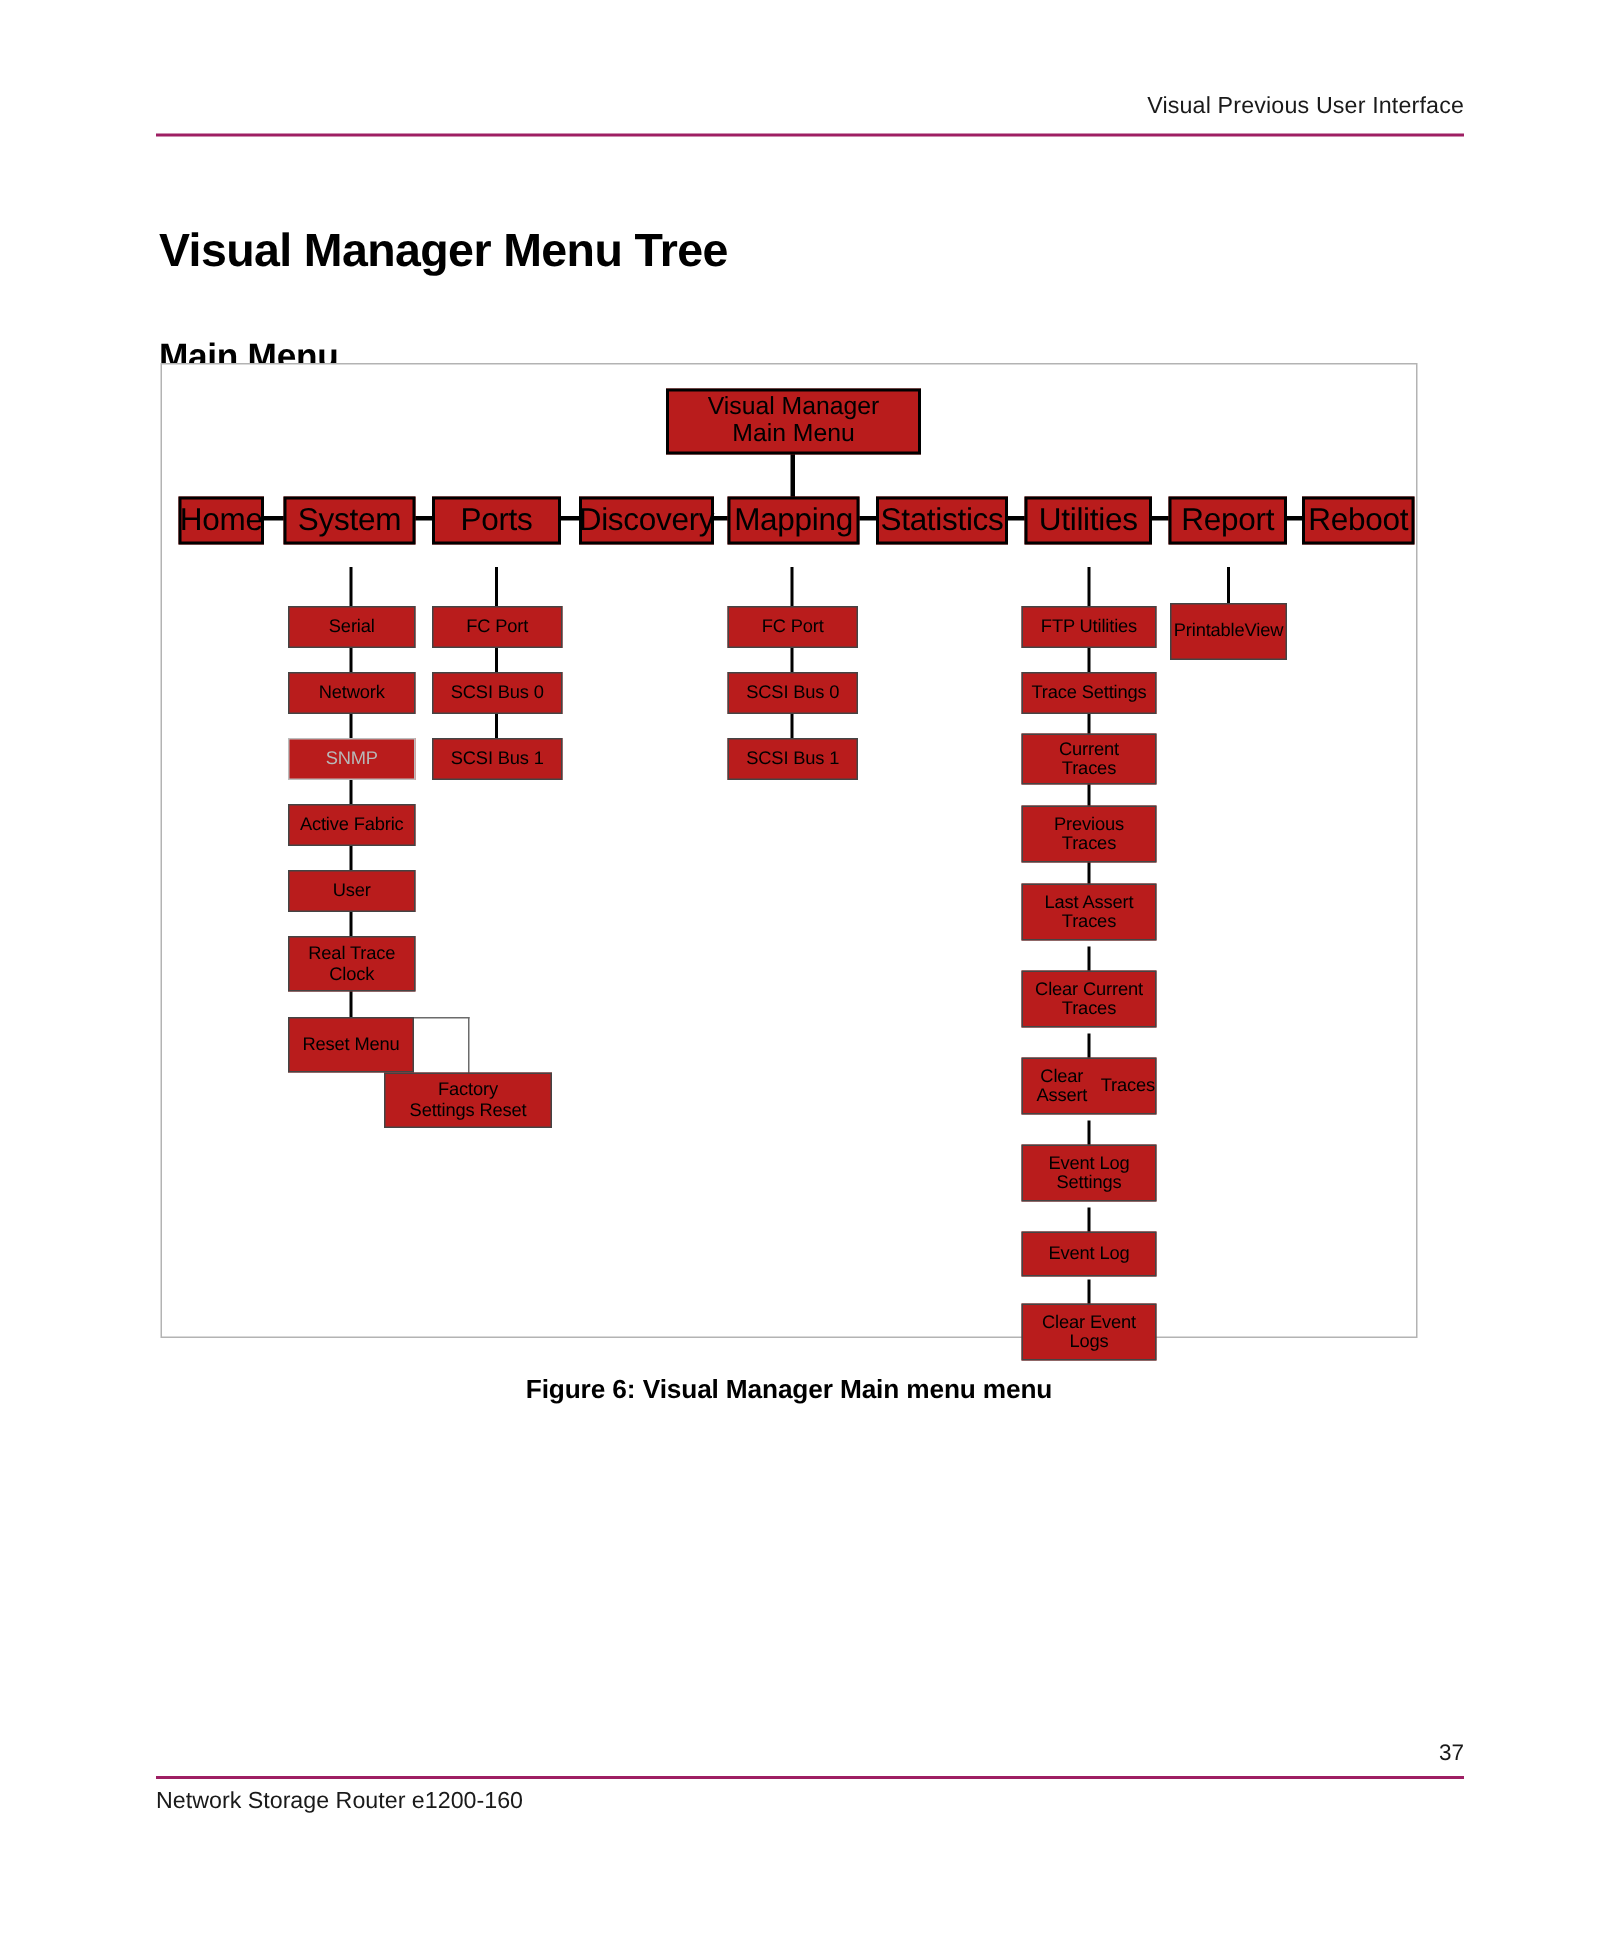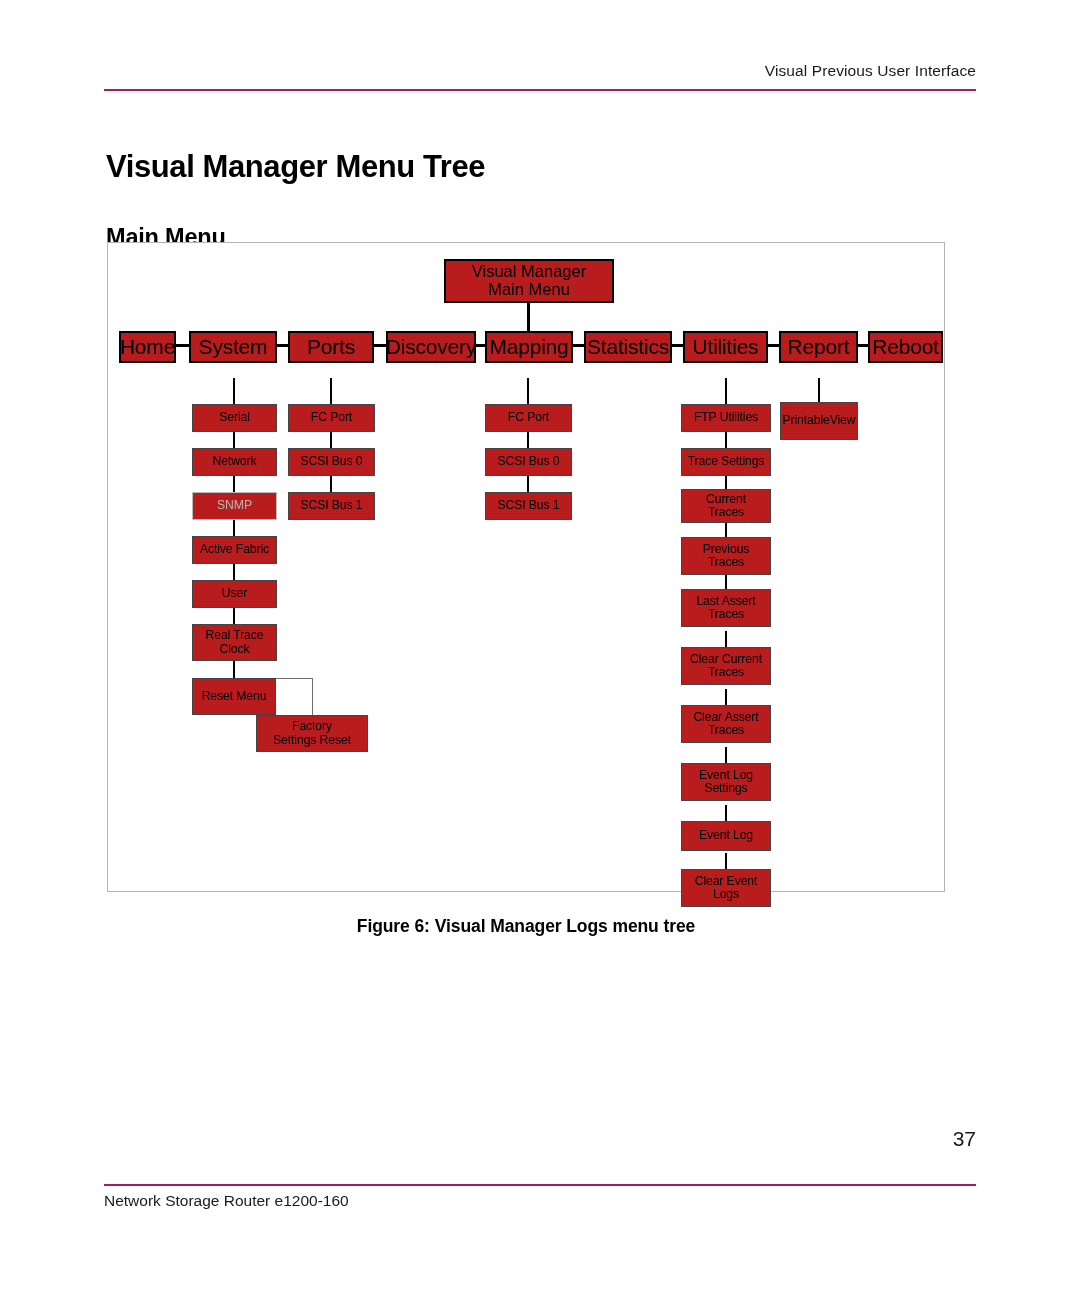--- a/index.html
+++ b/index.html
@@ -152,24 +152,24 @@
   #footer-left {
     position: absolute;
     left: 104px;
     top: 1192px;
     font-size: 15.5px;
     color: #1a1a1a;
   }
   #footer-page {
     position: absolute;
     left: 104px;
-    top: 1127px;
+    top: 1160px;
     width: 872px;
     text-align: right;
-    font-size: 21px;
+    font-size: 15px;
     color: #1a1a1a;
   }
 </style>
 </head>
 <body>
 
 <div id="running-header">Visual Previous User Interface</div>
 <div id="header-rule"></div>
 
 <h1 id="page-title">Visual Manager Menu Tree</h1>
@@ -319,21 +319,21 @@
       <span>Traces</span>
     </div>
     <div class="node lvl2" style="left:573px; top:346px; width:90px; height:38px; flex-direction:column;">
       <span>Last Assert</span>
       <span>Traces</span>
     </div>
     <div class="node lvl2" style="left:573px; top:404px; width:90px; height:38px; flex-direction:column;">
       <span>Clear Current</span>
       <span>Traces</span>
     </div>
-    <div class="node lvl2" style="left:573px; top:462px; width:90px; height:38px; flex-direction:column;">
+    <div class="node lvl2" style="left:573px; top:462px; width:90px; height:38px; flex-direction:row;">
       <span>Clear Assert</span>
       <span>Traces</span>
     </div>
     <div class="node lvl2" style="left:573px; top:520px; width:90px; height:38px; flex-direction:column;">
       <span>Event Log</span>
       <span>Settings</span>
     </div>
     <div class="node lvl2" style="left:573px; top:578px; width:90px; height:30px;">
       <span>Event Log</span>
     </div>
@@ -344,18 +344,18 @@
 
     <div class="node lvl2" style="left:672px; top:159px; width:78px; height:38px; flex-direction:row;">
       <span>Printable</span>
       <span>View</span>
     </div>
 
   </div>
 </div>
 
 <div id="figure-caption">
-  <span class="fig-num">Figure 6:</span><span>Visual Manager Logs menu tree</span>
+  <span class="fig-num">Figure 6:</span><span>Visual Manager Main menu menu</span>
 </div>
 
 <div id="footer-rule"></div>
 <div id="footer-left">Network Storage Router e1200-160</div>
 <div id="footer-page">37</div>
 
 </body></html>

